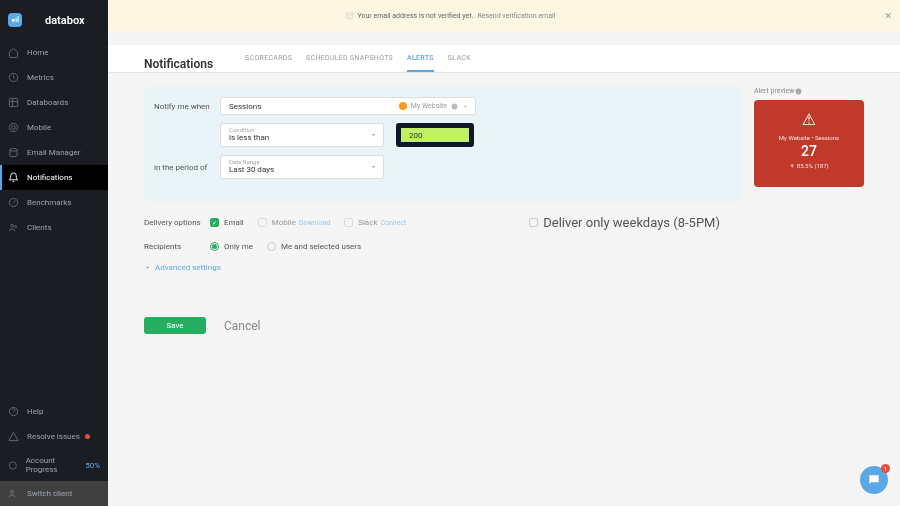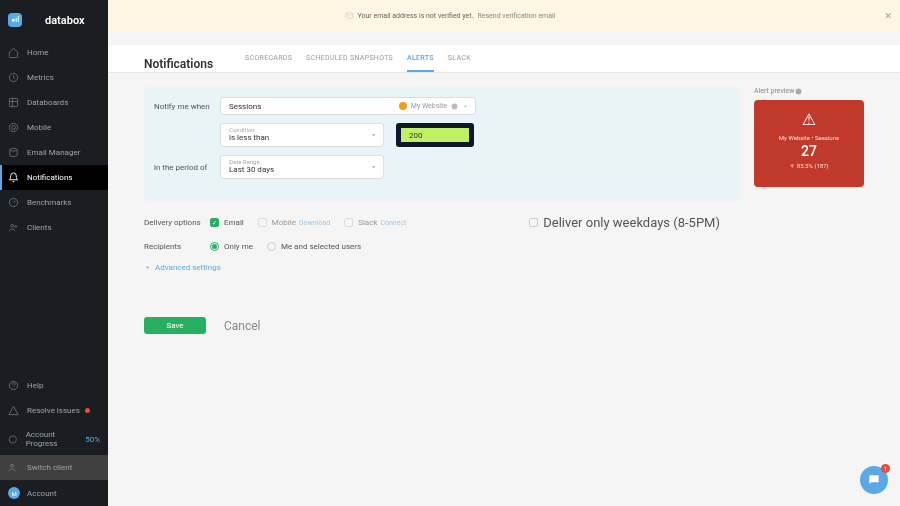--- a/index.html
+++ b/index.html
@@ -166,24 +166,20 @@
       <span>Account Progress</span>
       <span class="pct">50%</span>
     </div>
   <div class="nav-item switch">
       <svg viewBox="0 0 24 24" fill="none" stroke="currentColor" stroke-width="2">
         <circle cx="9" cy="8" r="3"></circle>
         <path d="M3 20c0-3 3-5 6-5s6 2 6 5"></path>
       </svg>
       <span>Switch client</span>
     </div>
-  <div class="nav-item">
-      <span class="avatar">M</span>
-      <span>Account</span>
-    </div>
 </div>
 
 <div class="main">
   <div class="header">
     <h1>Notifications</h1>
     <div class="tabs">
       <div class="tab">SCORECARDS</div>
       <div class="tab">SCHEDULED SNAPSHOTS</div>
       <div class="tab active">ALERTS</div>
       <div class="tab">SLACK</div>

